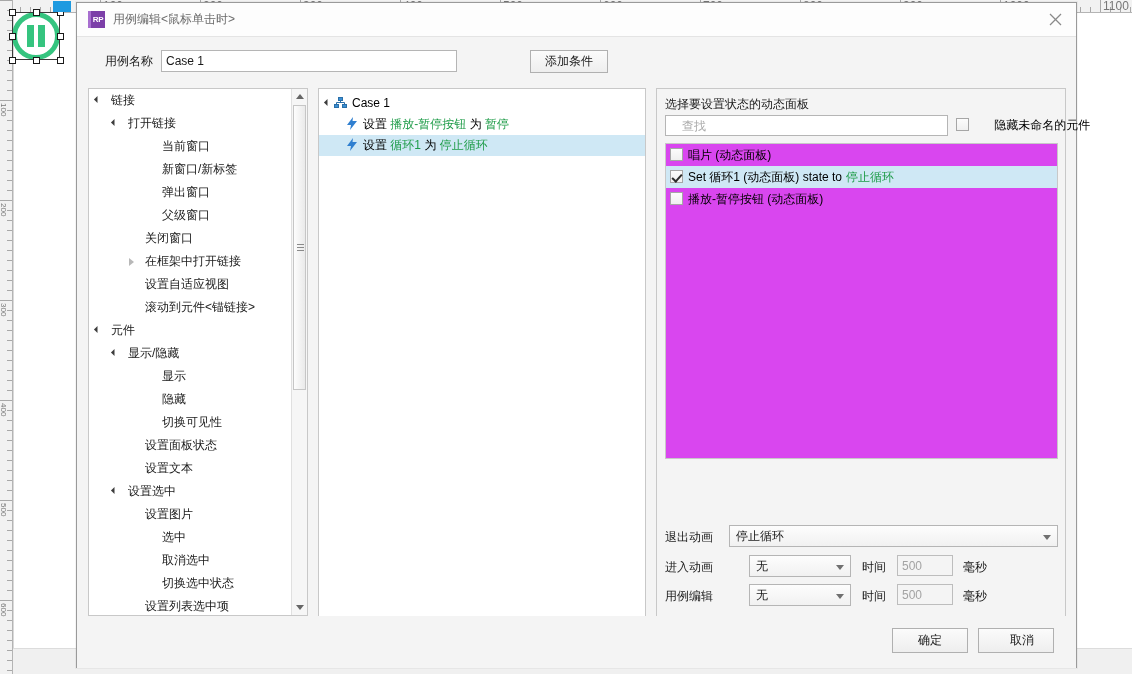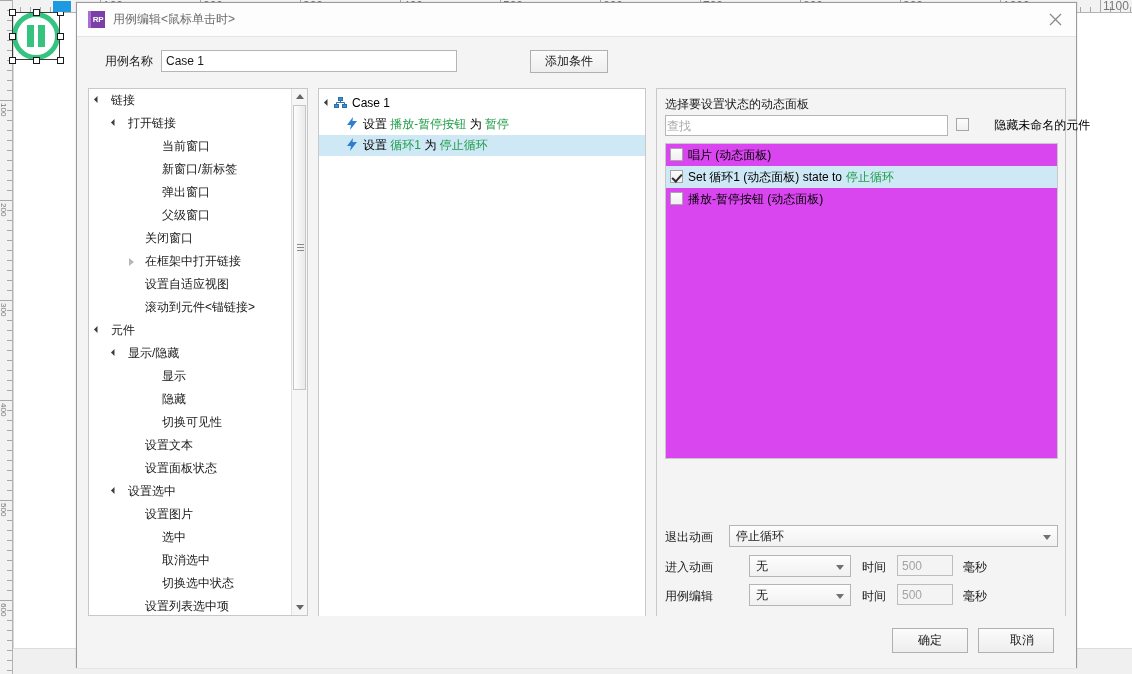--- a/index.html
+++ b/index.html
@@ -198,21 +198,21 @@
     transform: rotate(45deg); margin-right: 4px; vertical-align: 2px;
   }
 
   
   #cfg-panel { left: 579px; top: 51px; width: 410px; height: 577px; }
   .cfg-inner { position: absolute; left: 0; top: 0; right: 0; bottom: 0; }
   .cfg-label { position: absolute; font-size: 12px; color: #1a1a1a; }
   .search-input {
     position: absolute; left: 8px; top: 26px; width: 283px; height: 21px;
     border: 1px solid #b5b5b5; background: #fff; font-size: 12px;
-    padding: 0 1px; color: #1a1a1a; font-family: "Liberation Sans", sans-serif;
+    padding: 0 16px; color: #1a1a1a; font-family: "Liberation Sans", sans-serif;
   }
   .search-input::placeholder { color: #a9a9a9; }
   .cb {
     display: inline-block; width: 13px; height: 13px;
     border: 1px solid #a6a6a6; background: linear-gradient(#fcfcfc,#f0f0f0);
     vertical-align: -2px; position: relative;
   }
   .cb.checked::after {
     content: ""; position: absolute; left: 3px; top: 1px;
     width: 4px; height: 8px; border: solid #2c2c2c;
@@ -526,22 +526,22 @@
             <div class="tnode"><span style="padding-left: 73px;">父级窗口</span></div>
             <div class="tnode"><span style="padding-left: 56px;">关闭窗口</span></div>
             <div class="tnode"><span class="arrow closed" style="left: 40px;"></span><span style="padding-left: 56px;">在框架中打开链接</span></div>
             <div class="tnode"><span style="padding-left: 56px;">设置自适应视图</span></div>
             <div class="tnode"><span style="padding-left: 56px;">滚动到元件&lt;锚链接&gt;</span></div>
             <div class="tnode"><span class="arrow open" style="left: 6px;"></span><span style="padding-left: 22px;">元件</span></div>
             <div class="tnode"><span class="arrow open" style="left: 23px;"></span><span style="padding-left: 39px;">显示/隐藏</span></div>
             <div class="tnode"><span style="padding-left: 73px;">显示</span></div>
             <div class="tnode"><span style="padding-left: 73px;">隐藏</span></div>
             <div class="tnode"><span style="padding-left: 73px;">切换可见性</span></div>
+            <div class="tnode"><span style="padding-left: 56px;">设置面板状态</span></div>
             <div class="tnode"><span style="padding-left: 56px;">设置文本</span></div>
-            <div class="tnode"><span style="padding-left: 56px;">设置面板状态</span></div>
             <div class="tnode"><span class="arrow open" style="left: 23px;"></span><span style="padding-left: 39px;">设置选中</span></div>
             <div class="tnode"><span style="padding-left: 56px;">设置图片</span></div>
             <div class="tnode"><span style="padding-left: 73px;">选中</span></div>
             <div class="tnode"><span style="padding-left: 73px;">取消选中</span></div>
             <div class="tnode"><span style="padding-left: 73px;">切换选中状态</span></div>
             <div class="tnode"><span style="padding-left: 56px;">设置列表选中项</span></div>
           </div>
         <div class="scrollbar-v">
           <div class="sb-arrow up">
               <div class="sb-tri-up"></div>

